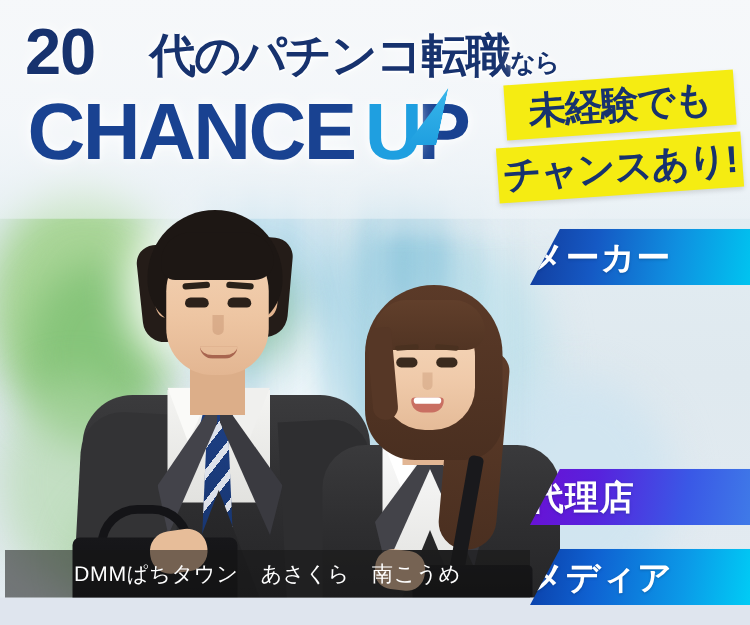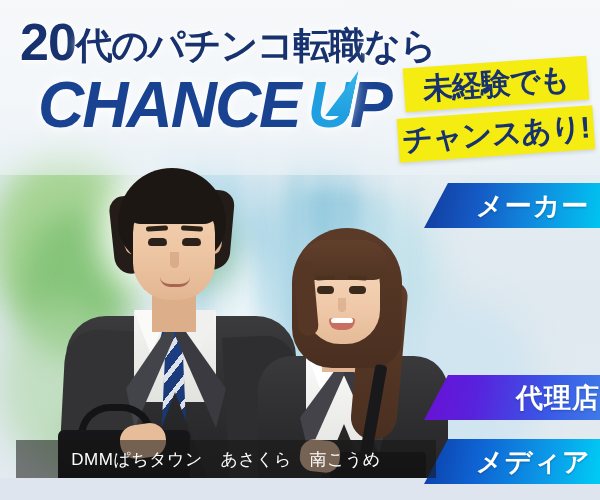--- a/index.html
+++ b/index.html
@@ -157,26 +157,26 @@
   .w-bag{position:absolute;left:330px;top:452px;width:96px;height:48px;background:linear-gradient(180deg,#17171a,#0d0d0f);border-radius:4px;}
   .w-hand{position:absolute;left:300px;top:440px;width:40px;height:32px;background:#ebc29e;border-radius:14px;transform:rotate(6deg);}
 
   
   .headline{
     position:absolute;left:20px;top:12px;z-index:8;
     font-weight:bold;color:#17326e;white-space:nowrap;
     text-shadow:0 0 6px rgba(255,255,255,.95),0 0 14px rgba(255,255,255,.85),0 1px 0 rgba(255,255,255,.9);
   }
   .hl-num{font-size:52px;letter-spacing:-1px;vertical-align:-2px;}
-  .hl-jp{font-size:37px;letter-spacing:-1.5px;}
-  .hl-tail{font-size:36px;letter-spacing:-1px;}
+  .hl-jp{font-size:37px;letter-spacing:-1.5px;margin-left:44px;}
+  .hl-tail{font-size:20px;letter-spacing:-1px;}
 
   .logo{
-    position:absolute;left:38px;top:68px;z-index:8;white-space:nowrap;
-    font-style:italic;font-weight:bold;letter-spacing:-2px;
+    position:absolute;left:22px;top:68px;z-index:8;white-space:nowrap;
+    font-weight:bold;letter-spacing:-2px;
     text-shadow:0 0 8px rgba(255,255,255,.95),0 0 18px rgba(255,255,255,.8);
   }
   .logo-c{font-size:64px;color:#194291;}
   .logo-u{font-size:64px;color:#1f9fe0;position:relative;margin-left:8px;}
   .logo-p{font-size:64px;color:#194291;margin-left:-2px;}
   .logo-swoosh{
     position:absolute;left:330px;top:70px;width:24px;height:46px;z-index:9;
     background:linear-gradient(180deg,#39b6ea,#1f9fe0);
     clip-path:polygon(100% 0,100% 100%,0 100%,60% 42%);
     transform:skewX(-12deg);
@@ -194,32 +194,31 @@
 
   
   .cat{
     position:absolute;right:0;height:45px;z-index:9;
     display:flex;align-items:center;
     clip-path:polygon(24px 0,100% 0,100% 100%,0 100%);
     box-shadow:0 1px 3px rgba(0,0,0,.12);
   }
   .cat span{
     color:#fff;font-weight:bold;font-size:27px;letter-spacing:1px;
-    margin-left:52px;
     text-shadow:0 1px 2px rgba(0,40,90,.35);
   }
   .cat1{top:183px;left:424px;background:linear-gradient(100deg,#123c9c 0%,#1559c4 30%,#0f8fe0 65%,#00c4f0 100%);}
   .cat2{top:247px;left:424px;background:linear-gradient(100deg,#4a0ed6 0%,#3d30e0 35%,#2f6ae8 75%,#1f8fe8 100%);}
   .cat3{top:311px;left:424px;background:linear-gradient(100deg,#0b46b4 0%,#1256c8 30%,#1b86dc 70%,#2ea8e2 100%);}
-  .cat4{top:375px;left:424px;background:linear-gradient(100deg,#6a10d4 0%,#5822dd 30%,#3a58e6 70%,#3f7ae8 100%);justify-content:flex-end;}
+  .cat4{top:375px;left:424px;background:linear-gradient(100deg,#6a10d4 0%,#5822dd 30%,#3a58e6 70%,#3f7ae8 100%);}
   .cat5{top:439px;left:424px;background:linear-gradient(100deg,#0b3fa8 0%,#0f62d2 30%,#0b9ae8 70%,#00ccf5 100%);text-align:right;}
 
   
   .caption{
-    position:absolute;left:16px;bottom:22px;width:420px;height:38px;z-index:10;
+    position:absolute;left:4px;bottom:22px;width:420px;height:38px;z-index:10;
     background:rgba(22,22,22,.55);
     display:flex;align-items:center;justify-content:center;
   }
   .caption span{
     color:#fff;font-size:17px;letter-spacing:.5px;white-space:nowrap;
   }
   .footer-strip{position:absolute;left:0;bottom:0;width:600px;height:22px;background:#dfe5ee;z-index:7;}
 </style>
 </head>
 <body>

